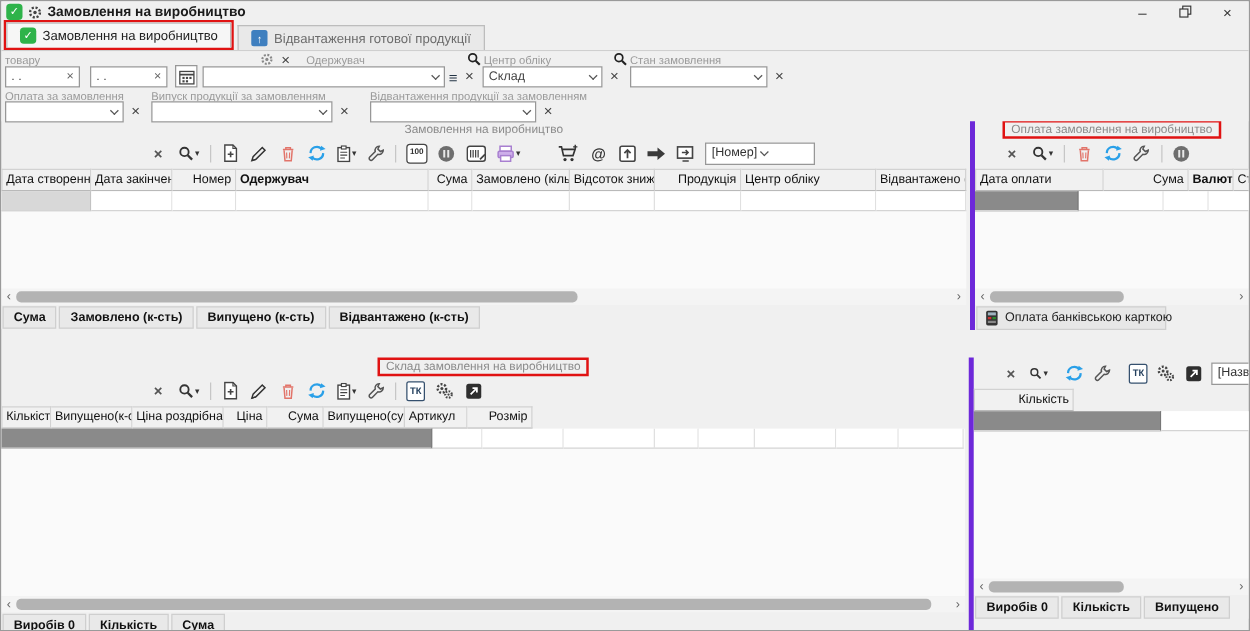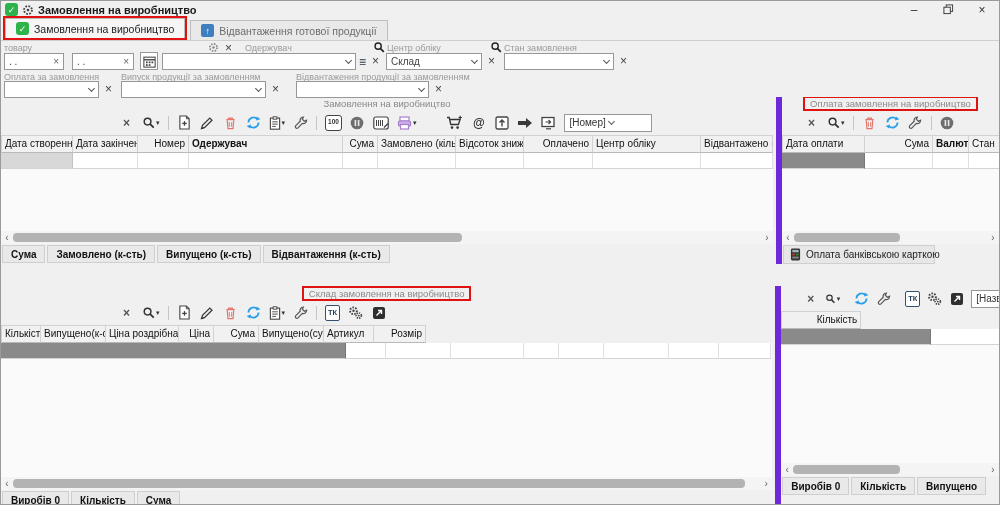--- a/index.html
+++ b/index.html
@@ -24,21 +24,21 @@
   .fld .val{flex:1;overflow:hidden;white-space:nowrap;}
   .chv{width:5px;height:5px;border-right:1.2px solid #555;border-bottom:1.2px solid #555;transform:rotate(45deg);flex:none;margin-left:3px;margin-top:-2px;}
   .xin{color:#666;font-size:10px;flex:none;margin-left:3px;line-height:1;}
   .xout{position:absolute;color:#444;font-size:12px;line-height:1;cursor:default;}
   .iconbtn{position:absolute;display:inline-flex;align-items:center;justify-content:center;}
   .calbtn{position:absolute;width:18px;height:18px;border:1px solid #979797;background:#fff;display:inline-flex;align-items:center;justify-content:center;}
   
   .topsec{display:flex;height:167px;}
   .botsec{display:flex;height:221px;margin-top:22px;}
   .lpanel{width:772px;position:relative;}
-  .rpanel{width:224px;position:relative;border-left:6px solid #6d28d9;margin-left:3px;overflow:hidden;}
+  .rpanel{width:224px;position:relative;border-left:4px solid #6d28d9;margin-left:3px;overflow:hidden;}
   .cap{height:13px;display:flex;align-items:center;justify-content:center;font-size:9.5px;color:#8a8a8a;}
   .capbox{border:2px solid #e01212;padding:0 5px;line-height:11px;background:#f0f0f0;}
   
   .tb{display:flex;align-items:center;height:25px;gap:8px;}
   .tbi{display:inline-flex;align-items:center;justify-content:center;min-width:15px;height:16px;cursor:default;}
   .sep{width:1px;height:14px;background:#c6c6c6;}
   .caret{font-size:7px;color:#333;margin-left:1px;}
   .xclear{color:#555;font-size:12px;font-weight:bold;}
   .boxic{border:1.2px solid #444;border-radius:3px;font-size:6.5px;font-weight:bold;color:#333;padding:2px 2px;line-height:1;background:#fff;}
   .tkic{border:1.2px solid #35506e;border-radius:2px;font-size:7.5px;font-weight:bold;color:#24405e;padding:1.5px 2px;line-height:1;background:#fff;}
@@ -310,21 +310,21 @@
         </div>
       </div>
       <div class="ghdr">
         <div class="gh" style="width:72px">Дата створення</div>
         <div class="gh" style="width:65px">Дата закінчення</div>
         <div class="gh r" style="width:51px">Номер</div>
         <div class="gh b" style="width:154px">Одержувач</div>
         <div class="gh r" style="width:35px">Сума</div>
         <div class="gh r" style="width:78px">Замовлено (кількість)</div>
         <div class="gh" style="width:68px">Відсоток знижки</div>
-        <div class="gh r" style="width:69px">Оплачено</div>
+        <div class="gh r" style="width:69px">Продукція</div>
         <div class="gh" style="width:108px">Центр обліку</div>
         <div class="gh" style="width:72px">Відвантажено (кількість)</div>
       </div>
       <div class="gbody" style="height:78px">
         <div class="grow">
           <div class="gc sell" style="width:72px"></div>
             <div class="gc" style="width:65px"></div>
             <div class="gc" style="width:51px"></div>
             <div class="gc" style="width:154px"></div>
             <div class="gc" style="width:35px"></div>
@@ -339,21 +339,21 @@
         <span class="sarr">‹</span>
         <div class="strack">
             <div class="sthumb" style="left:0;width:60%"></div>
           </div>
         <span class="sarr">›</span>
       </div>
       <div class="gfoot">
         <span class="fbtn">Сума</span>
         <span class="fbtn">Замовлено (к-сть)</span>
         <span class="fbtn">Випущено (к-сть)</span>
-        <span class="fbtn">Відвантаження (к-сть)</span>
+        <span class="fbtn">Відвантажено (к-сть)</span>
       </div>
     </div>
 
     <div class="rpanel">
       <div class="cap">
           <span class="capbox"><span>Оплата замовлення на виробництво</span></span>
         </div>
       <div class="tb" style="padding-left:22px">
         <span class="tbi xclear">×</span>
         <span class="tbi">
@@ -389,21 +389,21 @@
         <span class="sep"></span>
         <span class="tbi">
           <svg width="14" height="14" viewBox="0 0 14 14">
               <circle cx="7" cy="7" r="6.3" fill="#6e6e6e"></circle>
               <rect x="4.6" y="4" width="1.6" height="6" fill="#fff" opacity=".85"></rect>
               <rect x="7.8" y="4" width="1.6" height="6" fill="#fff" opacity=".85"></rect>
             </svg>
         </span>
       </div>
       <div class="ghdr">
-        <div class="gh" style="width:83px">Дата оплати</div>
+        <div class="gh" style="width:103px">Дата оплати</div>
         <div class="gh r" style="width:68px">Сума</div>
         <div class="gh b" style="width:36px">Валюта</div>
         <div class="gh" style="width:37px">Стан</div>
       </div>
       <div class="gbody" style="height:78px">
         <div class="grow">
           <div class="gc seld" style="width:83px"></div>
             <div class="gc" style="width:68px"></div>
             <div class="gc" style="width:36px"></div>
             <div class="gc" style="width:37px"></div>

